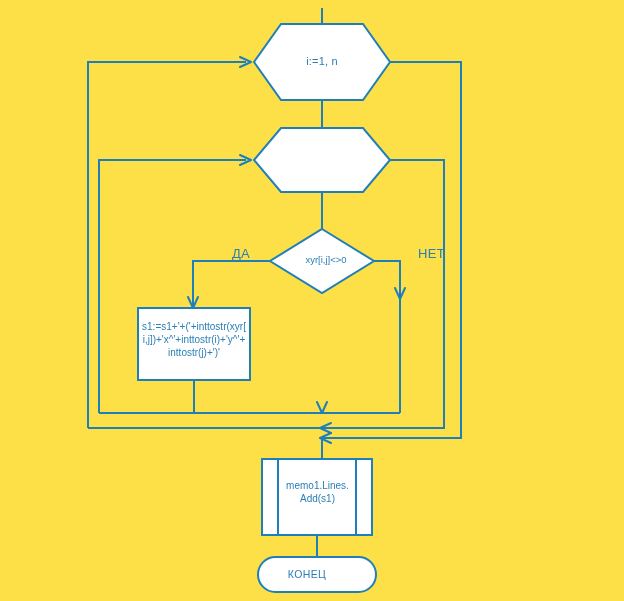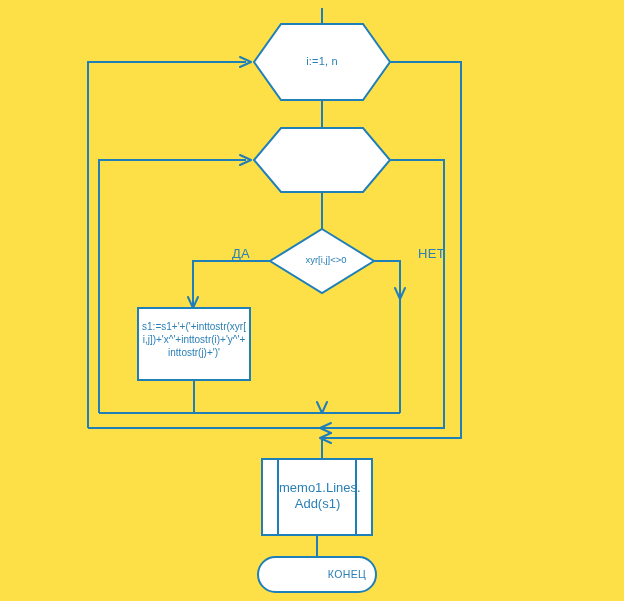--- a/index.html
+++ b/index.html
@@ -61,21 +61,21 @@
     letter-spacing: 0.2px;
   }
   .diamond-label {
     font-size: 9.5px;
   }
   .process-label {
     font-size: 10px;
     line-height: 1.28;
   }
   .predef-label {
-    font-size: 13px;
+    font-size: 10px;
     line-height: 1.25;
   }
   .terminal-label {
     font-size: 10.5px;
     letter-spacing: 0.4px;
   }
   .branch-label {
     position: absolute;
     color: #2a7fb5;
     font-size: 13px;
@@ -153,19 +153,19 @@
 
   <div class="node-text diamond-label" style="left:272px; top:255px; width:108px;">xyr[i,j]&lt;&gt;0</div>
 
   <div class="node-text process-label" style="left:139px; top:321px; width:110px;">s1:=s1+'+('+inttostr(xyr[
 i,j])+'x^'+inttostr(i)+'y^'+
 inttostr(j)+')'</div>
 
   <div class="node-text predef-label" style="left:279px; top:480px; width:77px;">memo1.Lines.
 Add(s1)</div>
 
-  <div class="node-text terminal-label" style="left:258px; top:568px; width:98px;padding-left:40px;">КОНЕЦ</div>
+  <div class="node-text terminal-label" style="left:258px; top:568px; width:98px;">КОНЕЦ</div>
 
   <div class="branch-label" style="left:232px; top:246px;">ДА</div>
 
   <div class="branch-label" style="left:390px; top:246px;margin-left:28px;">НЕТ</div>
 
 </div>
 
 </body></html>

